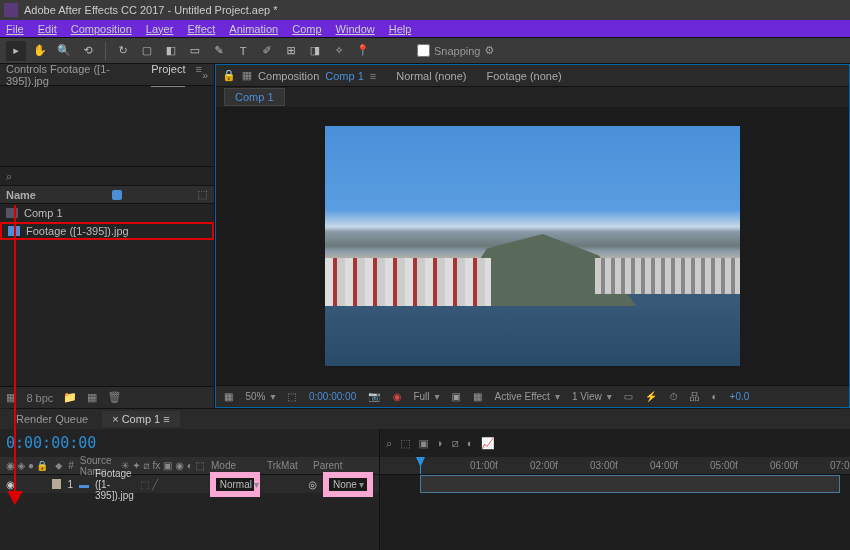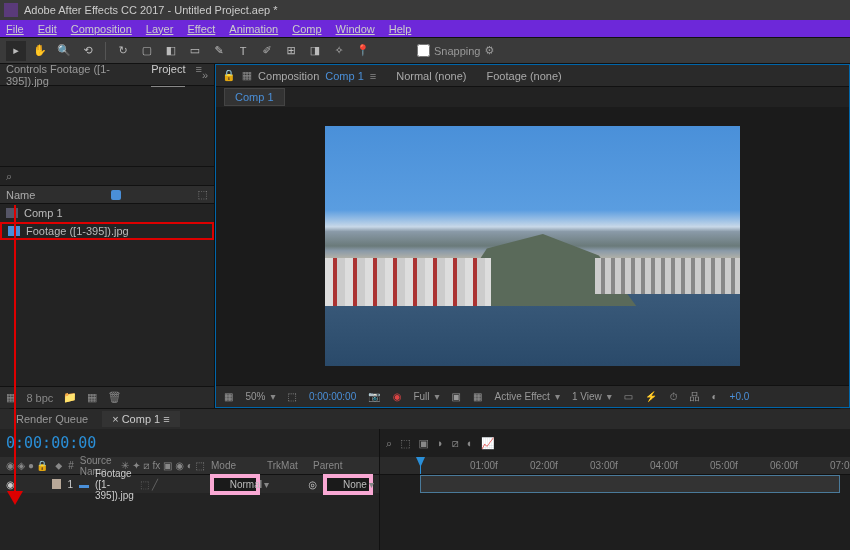--- a/index.html
+++ b/index.html
@@ -19,21 +19,21 @@
 .project-panel { width: 215px; background: #232323; display: flex; flex-direction: column; border-right: 1px solid #111; }
 .project-tabs { height: 22px; display: flex; align-items: center; padding: 0 6px; justify-content: space-between; background: #2a2a2a; border-bottom: 1px solid #111; }
 .project-tabs-left { display: flex; gap: 10px; }
 .project-tab { color: #999; cursor: pointer; }
 .project-tab.active { color: #ccc; border-bottom: 1px solid #888; padding-bottom: 2px; }
 .panel-menu { color: #888; cursor: pointer; }
 .preview-area { height: 80px; }
 .search-row { height: 20px; display: flex; align-items: center; padding: 0 6px; border-top: 1px solid #111; border-bottom: 1px solid #111; }
 .search-icon { color: #888; margin-right: 4px; }
 .list-header { height: 18px; background: #2e2e2e; display: flex; align-items: center; padding: 0 6px; border-bottom: 1px solid #111; justify-content: space-between; }
-.list-header-name { color: #aaa; }
+.list-header-name { color: #aaa; font-weight: bold; }
 .sort-ind { width: 10px; height: 10px; background: #4a8fd8; border-radius: 2px; }
 .proj-list { flex: 1; background: #232323; }
 .proj-item { height: 18px; display: flex; align-items: center; padding: 0 6px; gap: 6px; color: #bbb; }
 .proj-item.highlighted { border: 2px solid #d00; }
 .proj-icon-comp { width: 12px; height: 10px; background: #556; display: inline-block; }
 .proj-icon-footage { width: 12px; height: 10px; background: #4a8fd8; display: inline-block; }
 .project-footer { height: 22px; background: #2a2a2a; display: flex; align-items: center; padding: 0 6px; gap: 10px; border-top: 1px solid #111; }
 .footer-icon { color: #888; cursor: pointer; }
 .comp-area { flex: 1; background: #1b1b1b; display: flex; flex-direction: column; border: 1px solid #0066aa; }
 .comp-tabs { height: 22px; background: #2a2a2a; display: flex; align-items: center; padding: 0 6px; gap: 20px; border-bottom: 1px solid #111; }
@@ -65,21 +65,21 @@
 .tl-right { flex: 1; background: #1e1e1e; position: relative; display: flex; flex-direction: column; }
 .tl-toolbar { height: 28px; display: flex; align-items: center; padding: 0 6px; gap: 8px; }
 .tl-tool { color: #888; cursor: pointer; }
 .tl-ruler { height: 18px; background: #2a2a2a; display: flex; align-items: center; position: relative; border-bottom: 1px solid #111; }
 .ruler-mark { position: absolute; color: #888; font-size: 10px; }
 .playhead { position: absolute; left: 40px; top: 0; width: 1px; height: 100%; background: #2a8fd8; }
 .playhead::before { content: ""; position: absolute; top: 0; left: -4px; width: 9px; height: 10px; background: #2a8fd8; clip-path: polygon(0 0, 100% 0, 50% 100%); }
 .tl-track { height: 18px; background: #333; margin-left: 40px; margin-right: 10px; margin-top: 0px; border: 1px solid #4a7a9a; }
 .red-arrow { position: absolute; left: 14px; top: 205px; width: 2px; height: 290px; background: #d00; z-index: 100; }
 .red-arrow::after { content: ""; position: absolute; bottom: -10px; left: -7px; border-left: 8px solid transparent; border-right: 8px solid transparent; border-top: 14px solid #d00; }
-.select-box { background: #1a1a1a; border: 4px solid #f9a8d4; padding: 1px 16px; color: #bbb; font-size: 10px; }
+.select-box { background: #1a1a1a; border: 6px solid #f9a8d4; padding: 1px 4px; color: #bbb; font-size: 10px; }
 </style>
 </head>
 <body>
 
 <div class="titlebar">
   <span class="titlebar-icon"></span>
   <span class="titlebar-text">Adobe After Effects CC 2017 - Untitled Project.aep *</span>
 </div>
 
 <div class="menubar">

